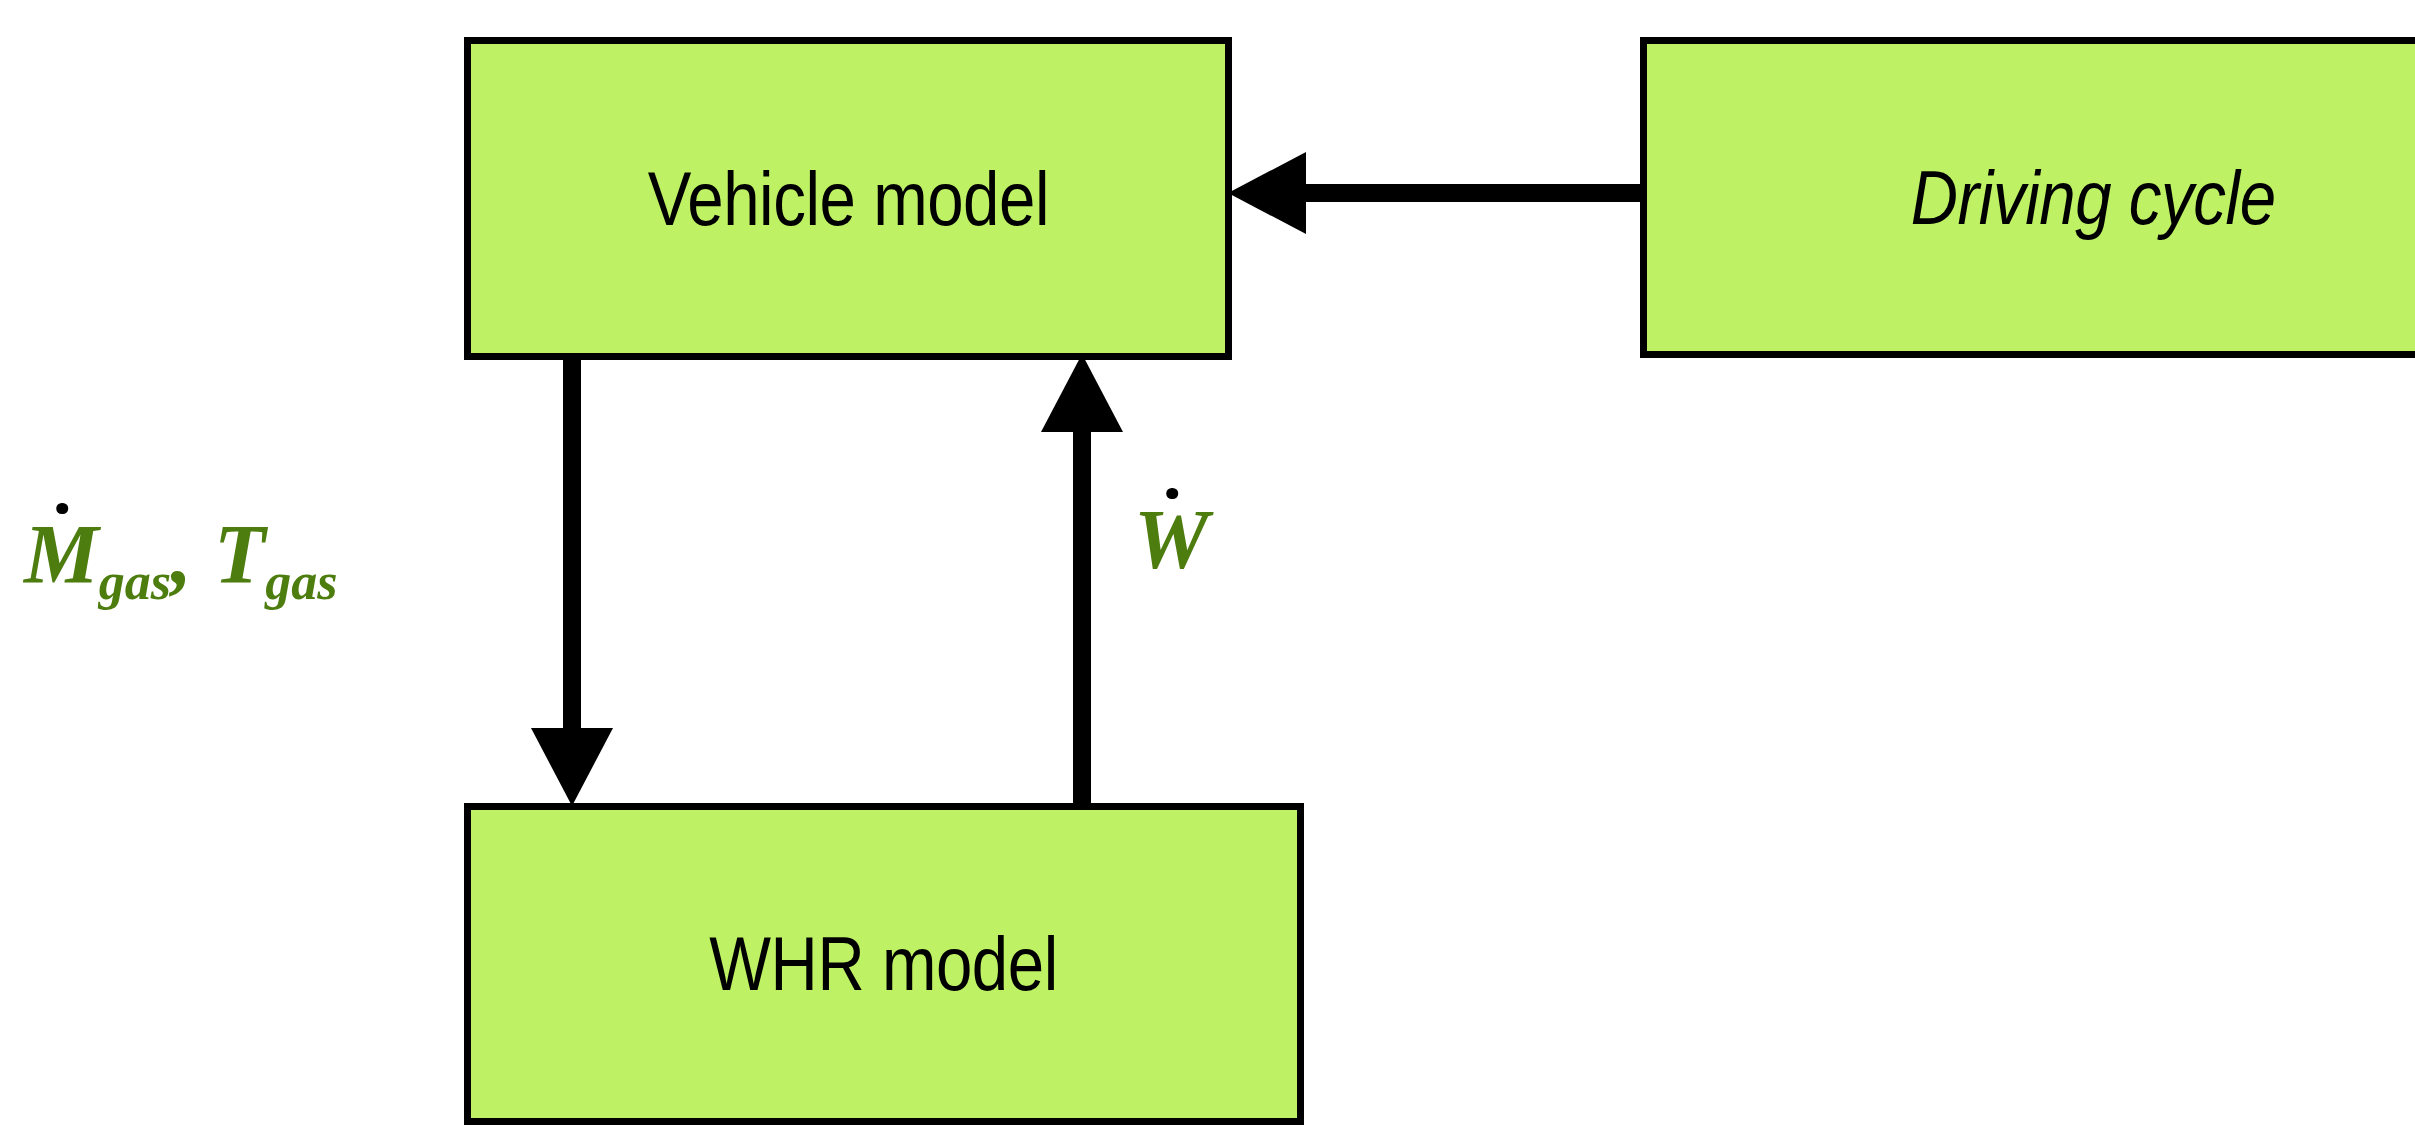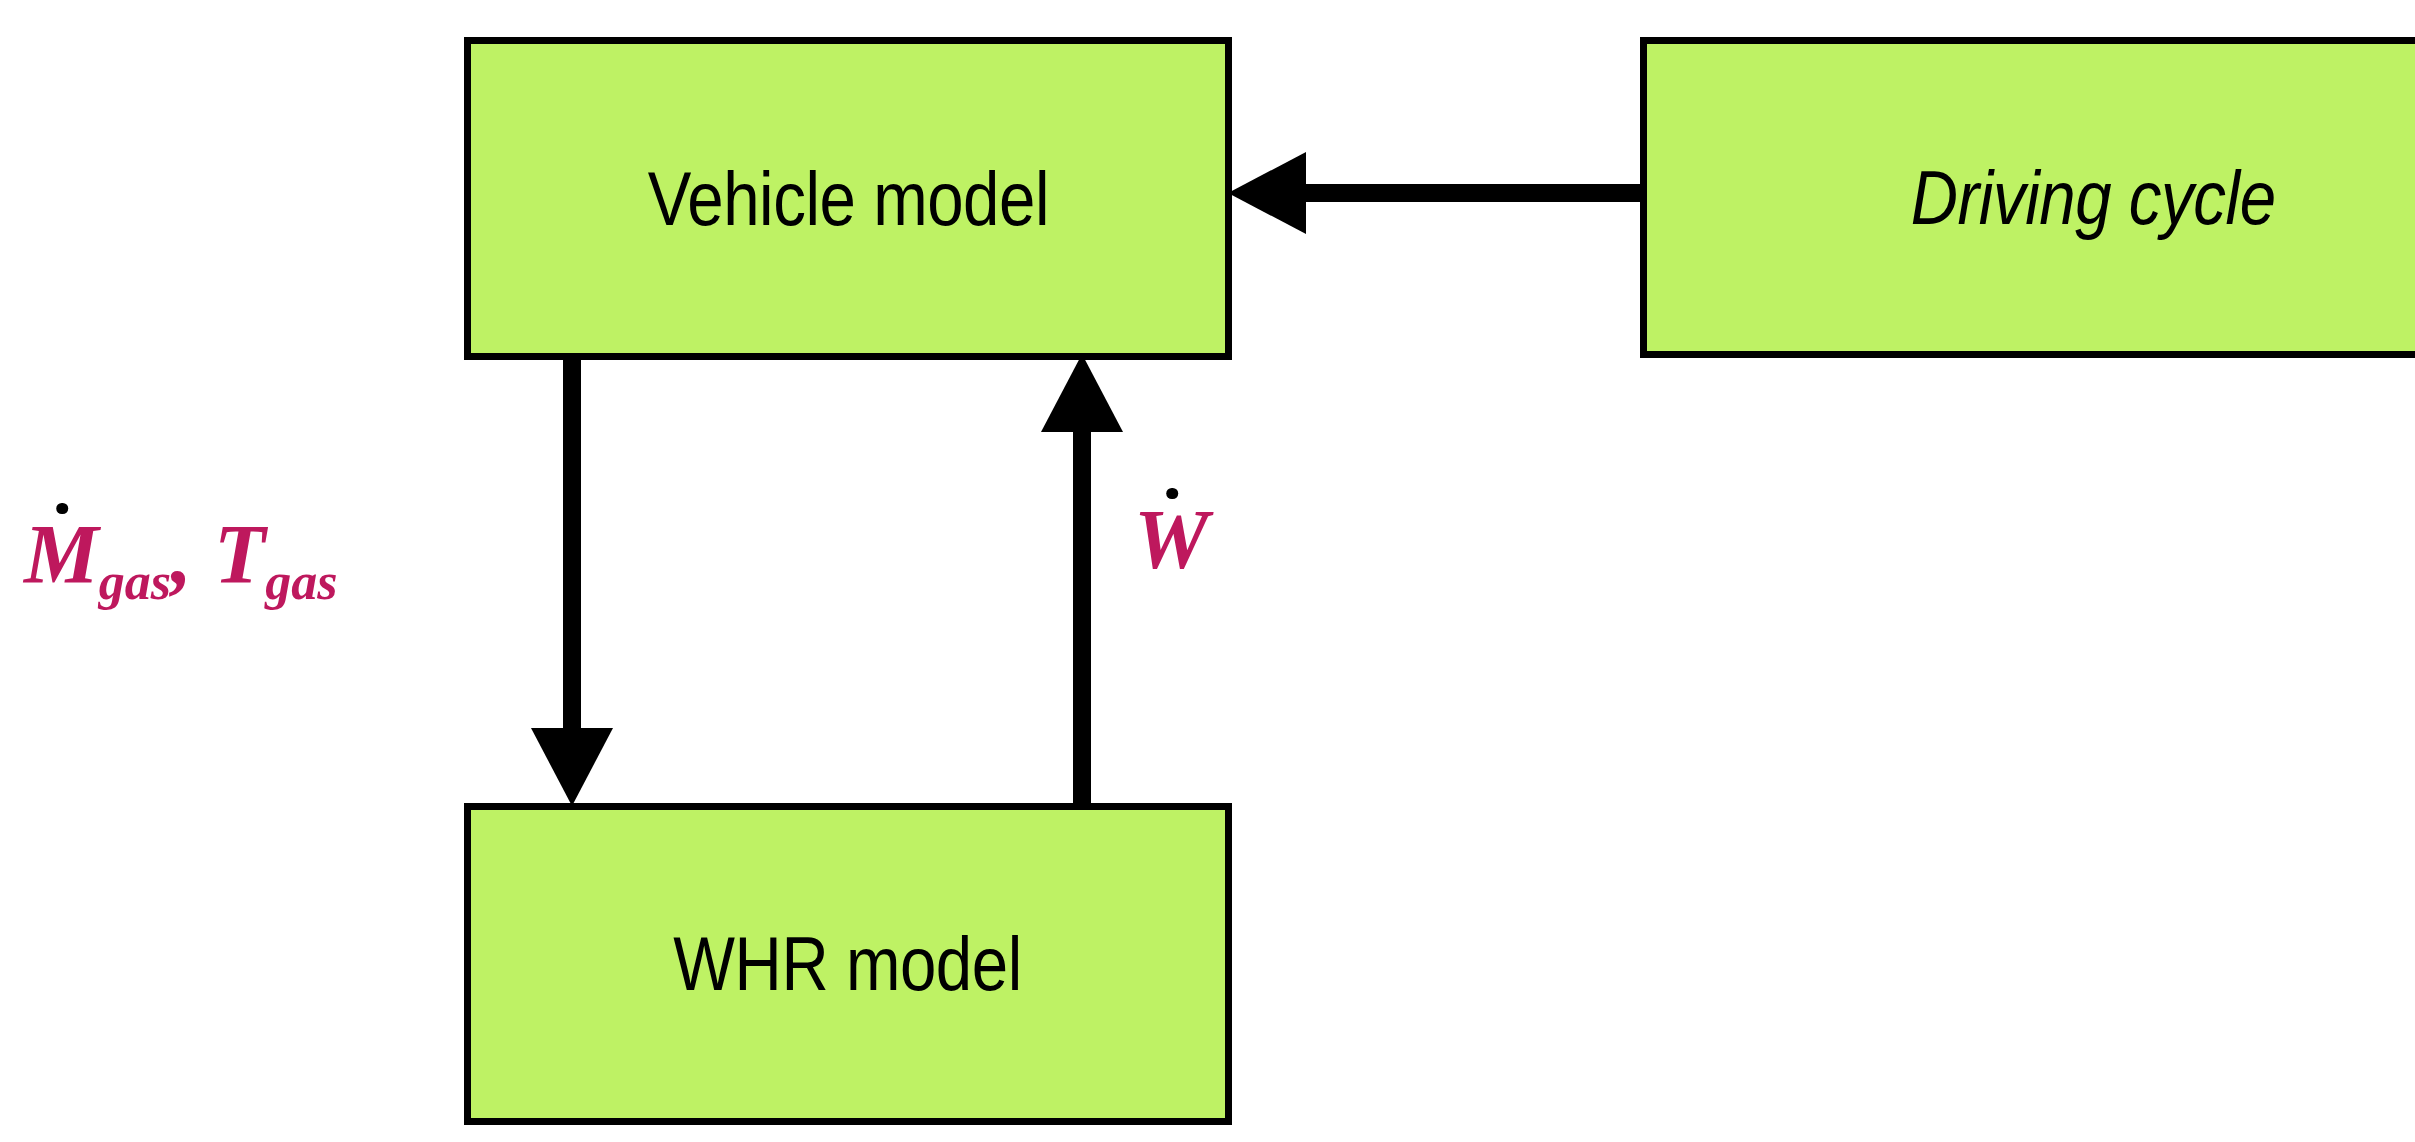--- a/index.html
+++ b/index.html
@@ -52,29 +52,29 @@
   #box-driving-cycle {
     left: 1640px;
     top: 37px;
     width: 906px;
     height: 321px;
     font-style: italic;
   }
   #box-whr-model {
     left: 464px;
     top: 803px;
-    width: 768px;
+    width: 840px;
     height: 322px;
   }
   .edge-label {
     position: absolute;
     font-family: "Liberation Serif", serif;
     font-style: italic;
     font-weight: bold;
-    color: #be185d;
+    color: #4d7c0f;
     white-space: nowrap;
     line-height: 1;
   }
   #label-mdot-gas-tgas {
     left: 24px;
     top: 513px;
     font-size: 84px;
   }
   #label-wdot {
     left: 1134px;

